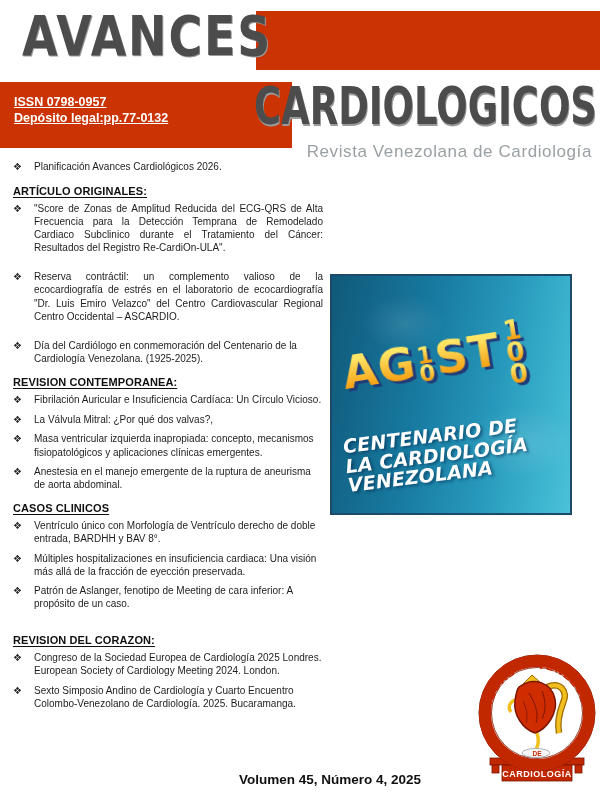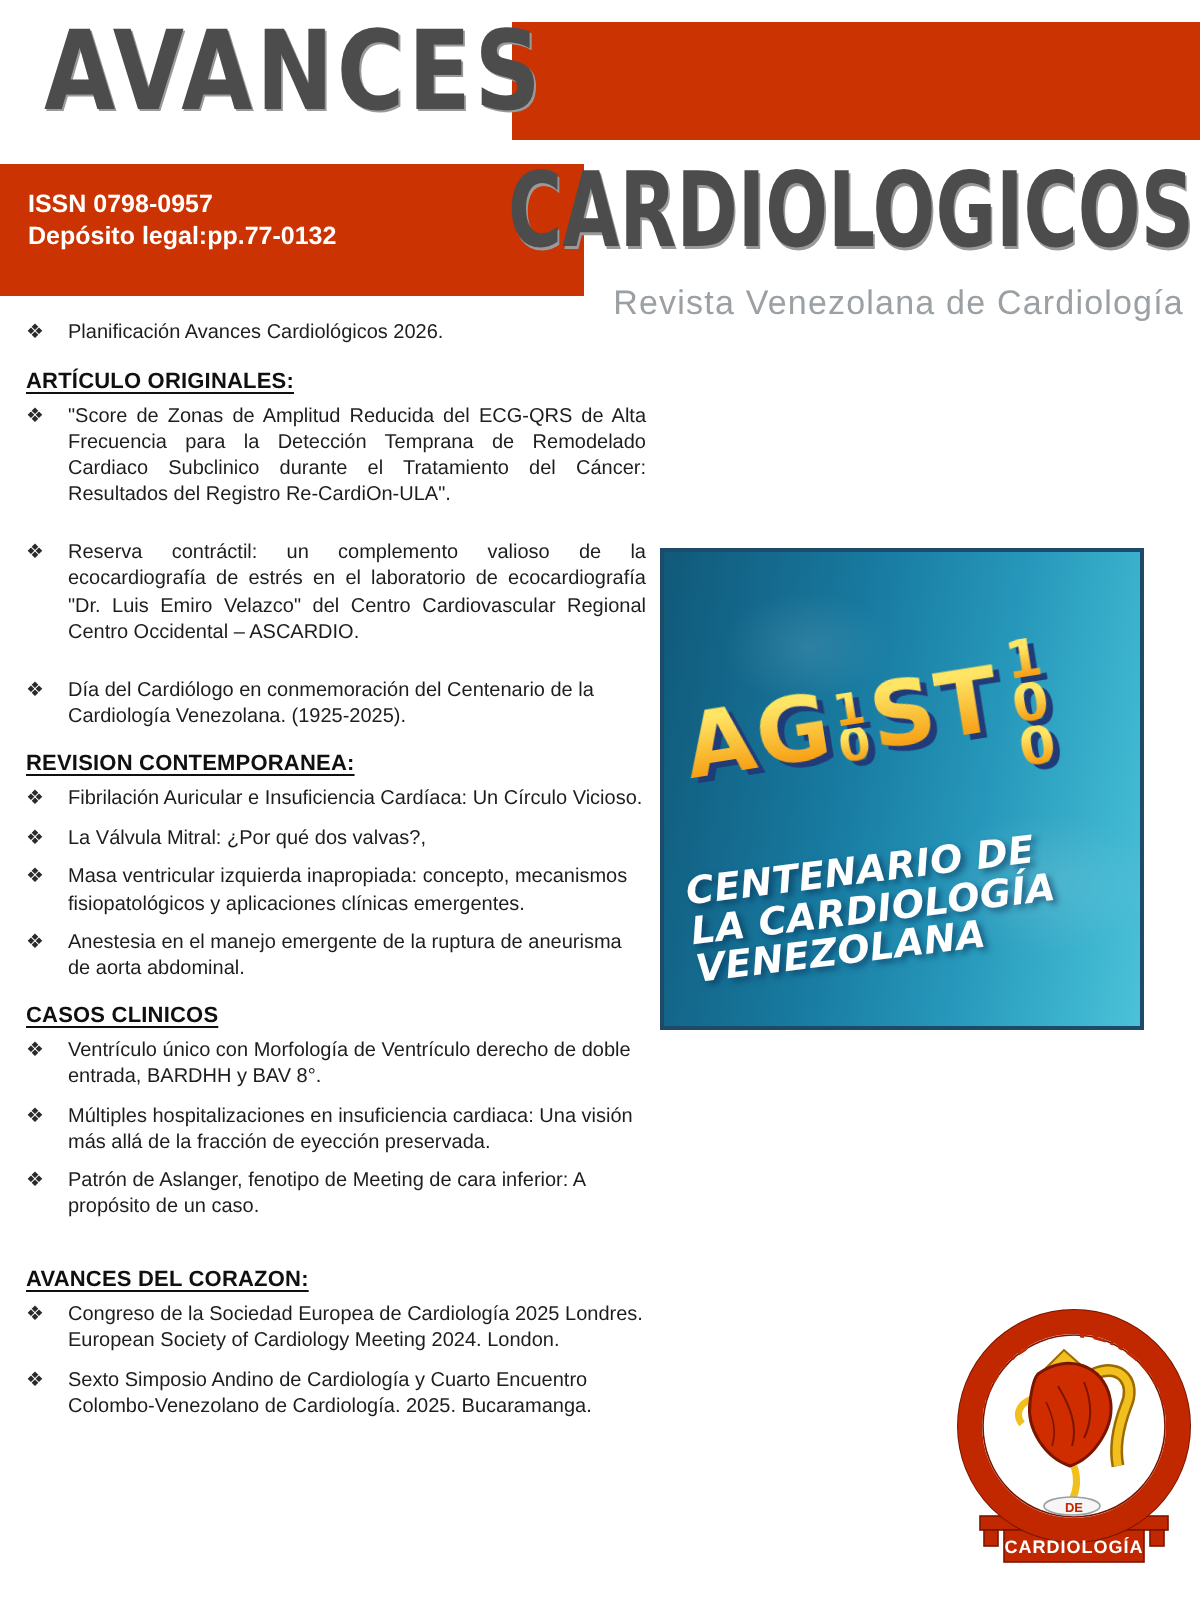--- a/index.html
+++ b/index.html
@@ -5,21 +5,21 @@
   html,body{margin:0;padding:0;background:#e8e8e8;}
   #page{position:relative;width:600px;height:800px;background:#ffffff;overflow:hidden;
         font-family:"Liberation Sans",sans-serif;}
 
   
   .top-red-block{position:absolute;left:256px;top:11px;width:344px;height:59px;background:#cb3402;}
   .avances-title{position:absolute;left:22px;top:4px;font-family:"DejaVu Sans",sans-serif;
                  font-size:50px;font-weight:800;color:#4c4c4c;letter-spacing:2px;
                  transform:scale(0.92,1.1);transform-origin:left top;white-space:nowrap;
                  text-shadow:1px 1px 0 #9a9a9a;}
-  .issn-block{position:absolute;left:0;top:82px;width:292px;height:66px;background:#cb3402;color:#fff;}
+  .issn-block{position:absolute;left:0;top:82px;width:292px;height:66px;background:#cb3402;color:#fff;text-decoration:underline;}
   .issn-line1{margin:13px 0 2px 14px;font-size:12.5px;font-weight:bold;}
   .issn-line2{margin-left:14px;font-size:12.5px;font-weight:bold;}
   .cardio-title{position:absolute;left:254px;top:76px;font-family:"DejaVu Sans",sans-serif;
                 font-size:44px;font-weight:800;color:#4c4c4c;letter-spacing:0px;
                 transform:scale(0.84,1.18);transform-origin:left top;white-space:nowrap;
                 text-shadow:1px 1px 0 #9a9a9a;}
   .subtitle{position:absolute;right:8px;top:142px;text-align:right;color:#9aa0a3;
             font-size:17px;letter-spacing:0.6px;line-height:1.22;}
 
   
@@ -134,21 +134,21 @@
         <div class="toc-item">
           <span class="bullet">❖</span>
           <span class="text">Múltiples hospitalizaciones en insuficiencia cardiaca: Una visión más allá de la fracción de eyección preservada.</span>
         </div>
         <div class="toc-item">
           <span class="bullet">❖</span>
           <span class="text">Patrón de Aslanger, fenotipo de Meeting de cara inferior: A propósito de un caso.</span>
         </div>
       </div>
       <div class="toc-section">
-        <div class="toc-heading">AVANCES DEL CORAZON:</div>
+        <div class="toc-heading">REVISION DEL CORAZON:</div>
         <div class="toc-item">
           <span class="bullet">❖</span>
           <span class="text">Congreso de la Sociedad Europea de Cardiología 2025 Londres. European Society of Cardiology Meeting 2024. London.</span>
         </div>
         <div class="toc-item">
           <span class="bullet">❖</span>
           <span class="text">Sexto Simposio Andino de Cardiología y Cuarto Encuentro Colombo-Venezolano de Cardiología. 2025. Bucaramanga.</span>
         </div>
       </div>
     </div>
@@ -204,14 +204,15 @@
       <path d="M-18,-22 C-3,-33 15,-26 18,-10 C21,4 10,20 -2,24 C-14,20 -24,6 -22,-8 C-21,-16 -20,-20 -18,-22 Z" fill="#cf2d00" stroke="#7c1500" stroke-width="1.5"></path>
       <path d="M-8,-16 C-2,-6 2,4 -1,14" fill="none" stroke="#7c1500" stroke-width="1"></path>
       <path d="M5,-18 C9,-8 9,2 5,10" fill="none" stroke="#7c1500" stroke-width="1"></path>
       <path d="M-14,-8 C-10,0 -9,8 -11,14" fill="none" stroke="#7c1500" stroke-width="0.8"></path>
     </g>
 
     <text x="59" y="105" text-anchor="middle" font-family="Liberation Sans, sans-serif" font-size="6.5" font-weight="bold" fill="#c22800">DE</text>
     <text x="59" y="125.5" text-anchor="middle" font-family="Liberation Sans, sans-serif" font-size="9" font-weight="bold" fill="#ffffff" letter-spacing="0.5">CARDIOLOGÍA</text>
   </svg>
 
+  <div class="footer-volume">Volumen 45, Número  4, 2025</div>
 
 </div>
 
 </body></html>

